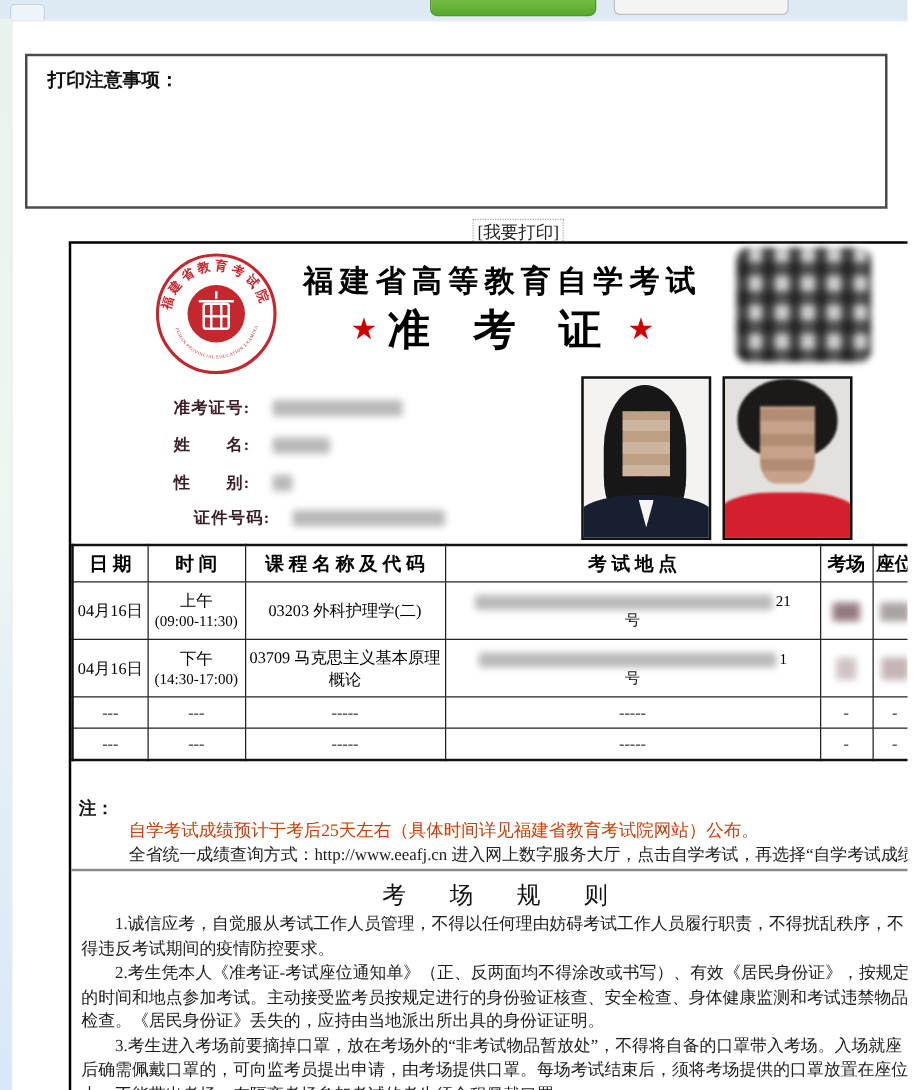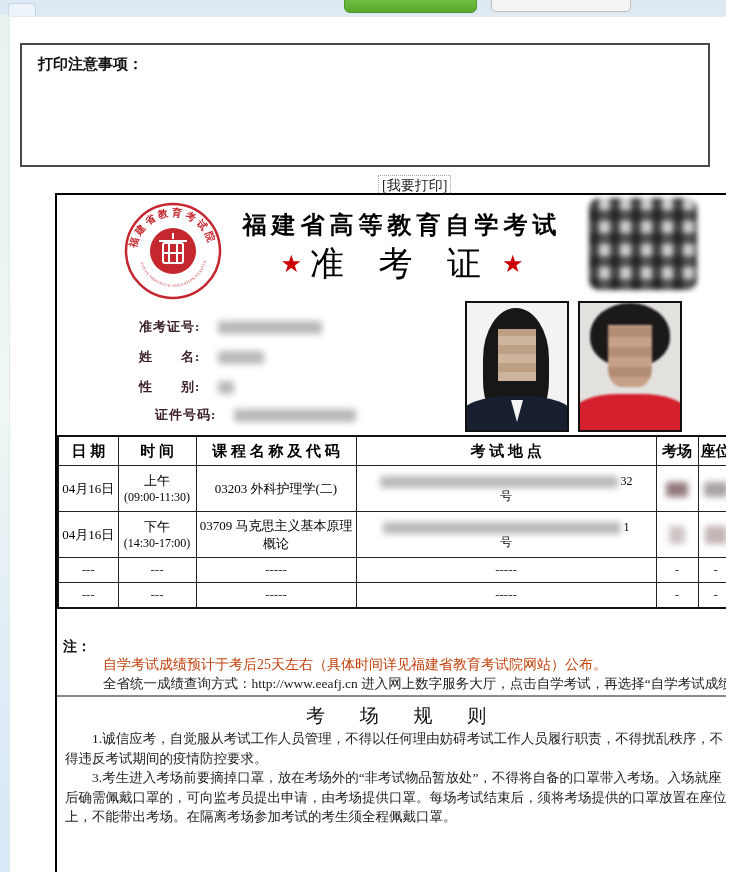--- a/index.html
+++ b/index.html
@@ -29,21 +29,21 @@
 
   
   .ticket{position:absolute;left:55px;top:193px;width:692px;height:760px;background:#fff;
           border:2px solid #000;box-sizing:content-box;}
   .seal{position:absolute;left:66px;top:6px;width:100px;height:100px;}
   .org-title{position:absolute;left:130px;top:14px;width:430px;text-align:center;
           font-size:24px;font-weight:bold;letter-spacing:5px;color:#000;white-space:nowrap;}
   .doc-title-row{position:absolute;left:130px;top:46px;width:430px;display:flex;
           align-items:center;justify-content:center;gap:8px;}
   .star{color:#cc0000;font-size:24px;line-height:1;}
-  .doc-title{font-size:34px;font-weight:normal;letter-spacing:13px;color:#000;white-space:nowrap;}
+  .doc-title{font-size:34px;font-weight:bold;letter-spacing:13px;color:#000;white-space:nowrap;}
   .qr{position:absolute;left:532px;top:3px;width:108px;height:92px;border-radius:10px;
           background-color:#c9c9c9;
           background-image:repeating-linear-gradient(90deg,rgba(30,30,30,.78) 0 10px,rgba(200,200,200,.1) 10px 21px),
                            repeating-linear-gradient(0deg,rgba(35,35,35,.8) 0 11px,rgba(210,210,210,.15) 11px 23px);
           filter:blur(2.5px);}
 
   .info-row{position:absolute;left:82px;white-space:nowrap;}
   .info-label{font-size:13px;font-weight:bold;color:#3c2028;letter-spacing:1px;}
   .blob{display:inline-block;background:#b9b9b9;filter:blur(3px);border-radius:2px;vertical-align:middle;}
 
@@ -198,21 +198,21 @@
       </tr>
       <tr class="r-exam">
         <td>04月16日</td>
         <td>
           <div>上午</div>
           <div class="t-small">(09:00-11:30)</div>
         </td>
         <td class="course">03203 外科护理学(二)</td>
         <td class="loc">
           <div><span class="blob" style="width:238px;height:12px;"></span>
-               <span>32</span></div>
+               <span>21</span></div>
           <div>号</div>
         </td>
         <td><span class="blob" style="width:22px;height:15px;background:#93797c;"></span></td>
         <td><span class="blob" style="width:24px;height:15px;background:#a9a2a2;"></span></td>
       </tr>
       <tr class="r-exam">
         <td>04月16日</td>
         <td>
           <div>下午</div>
           <div class="t-small">(14:30-17:00)</div>
@@ -246,19 +246,20 @@
       </table>
 
     <div class="note-label">注：</div>
     <div class="note-line1">自学考试成绩预计于考后25天左右（具体时间详见福建省教育考试院网站）公布。</div>
     <div class="note-line2">全省统一成绩查询方式：http://www.eeafj.cn 进入网上数字服务大厅，点击自学考试，再选择“自学考试成绩查询”</div>
     <div class="sep"></div>
 
     <div class="rules-title">考 场 规 则</div>
     <div class="rules">
       <p>1.诚信应考，自觉服从考试工作人员管理，不得以任何理由妨碍考试工作人员履行职责，不得扰乱秩序，不得违反考试期间的疫情防控要求。</p>
+      <p>2.考生凭本人《准考证-考试座位通知单》（正、反两面均不得涂改或书写）、有效《居民身份证》，按规定的时间和地点参加考试。主动接受监考员按规定进行的身份验证核查、安全检查、身体健康监测和考试违禁物品检查。《居民身份证》丢失的，应持由当地派出所出具的身份证证明。</p>
       <p>3.考生进入考场前要摘掉口罩，放在考场外的“非考试物品暂放处”，不得将自备的口罩带入考场。入场就座后确需佩戴口罩的，可向监考员提出申请，由考场提供口罩。每场考试结束后，须将考场提供的口罩放置在座位上，不能带出考场。在隔离考场参加考试的考生须全程佩戴口罩。</p>
 
     </div>
   </div>
 
 
 </div>
 
 </body></html>

